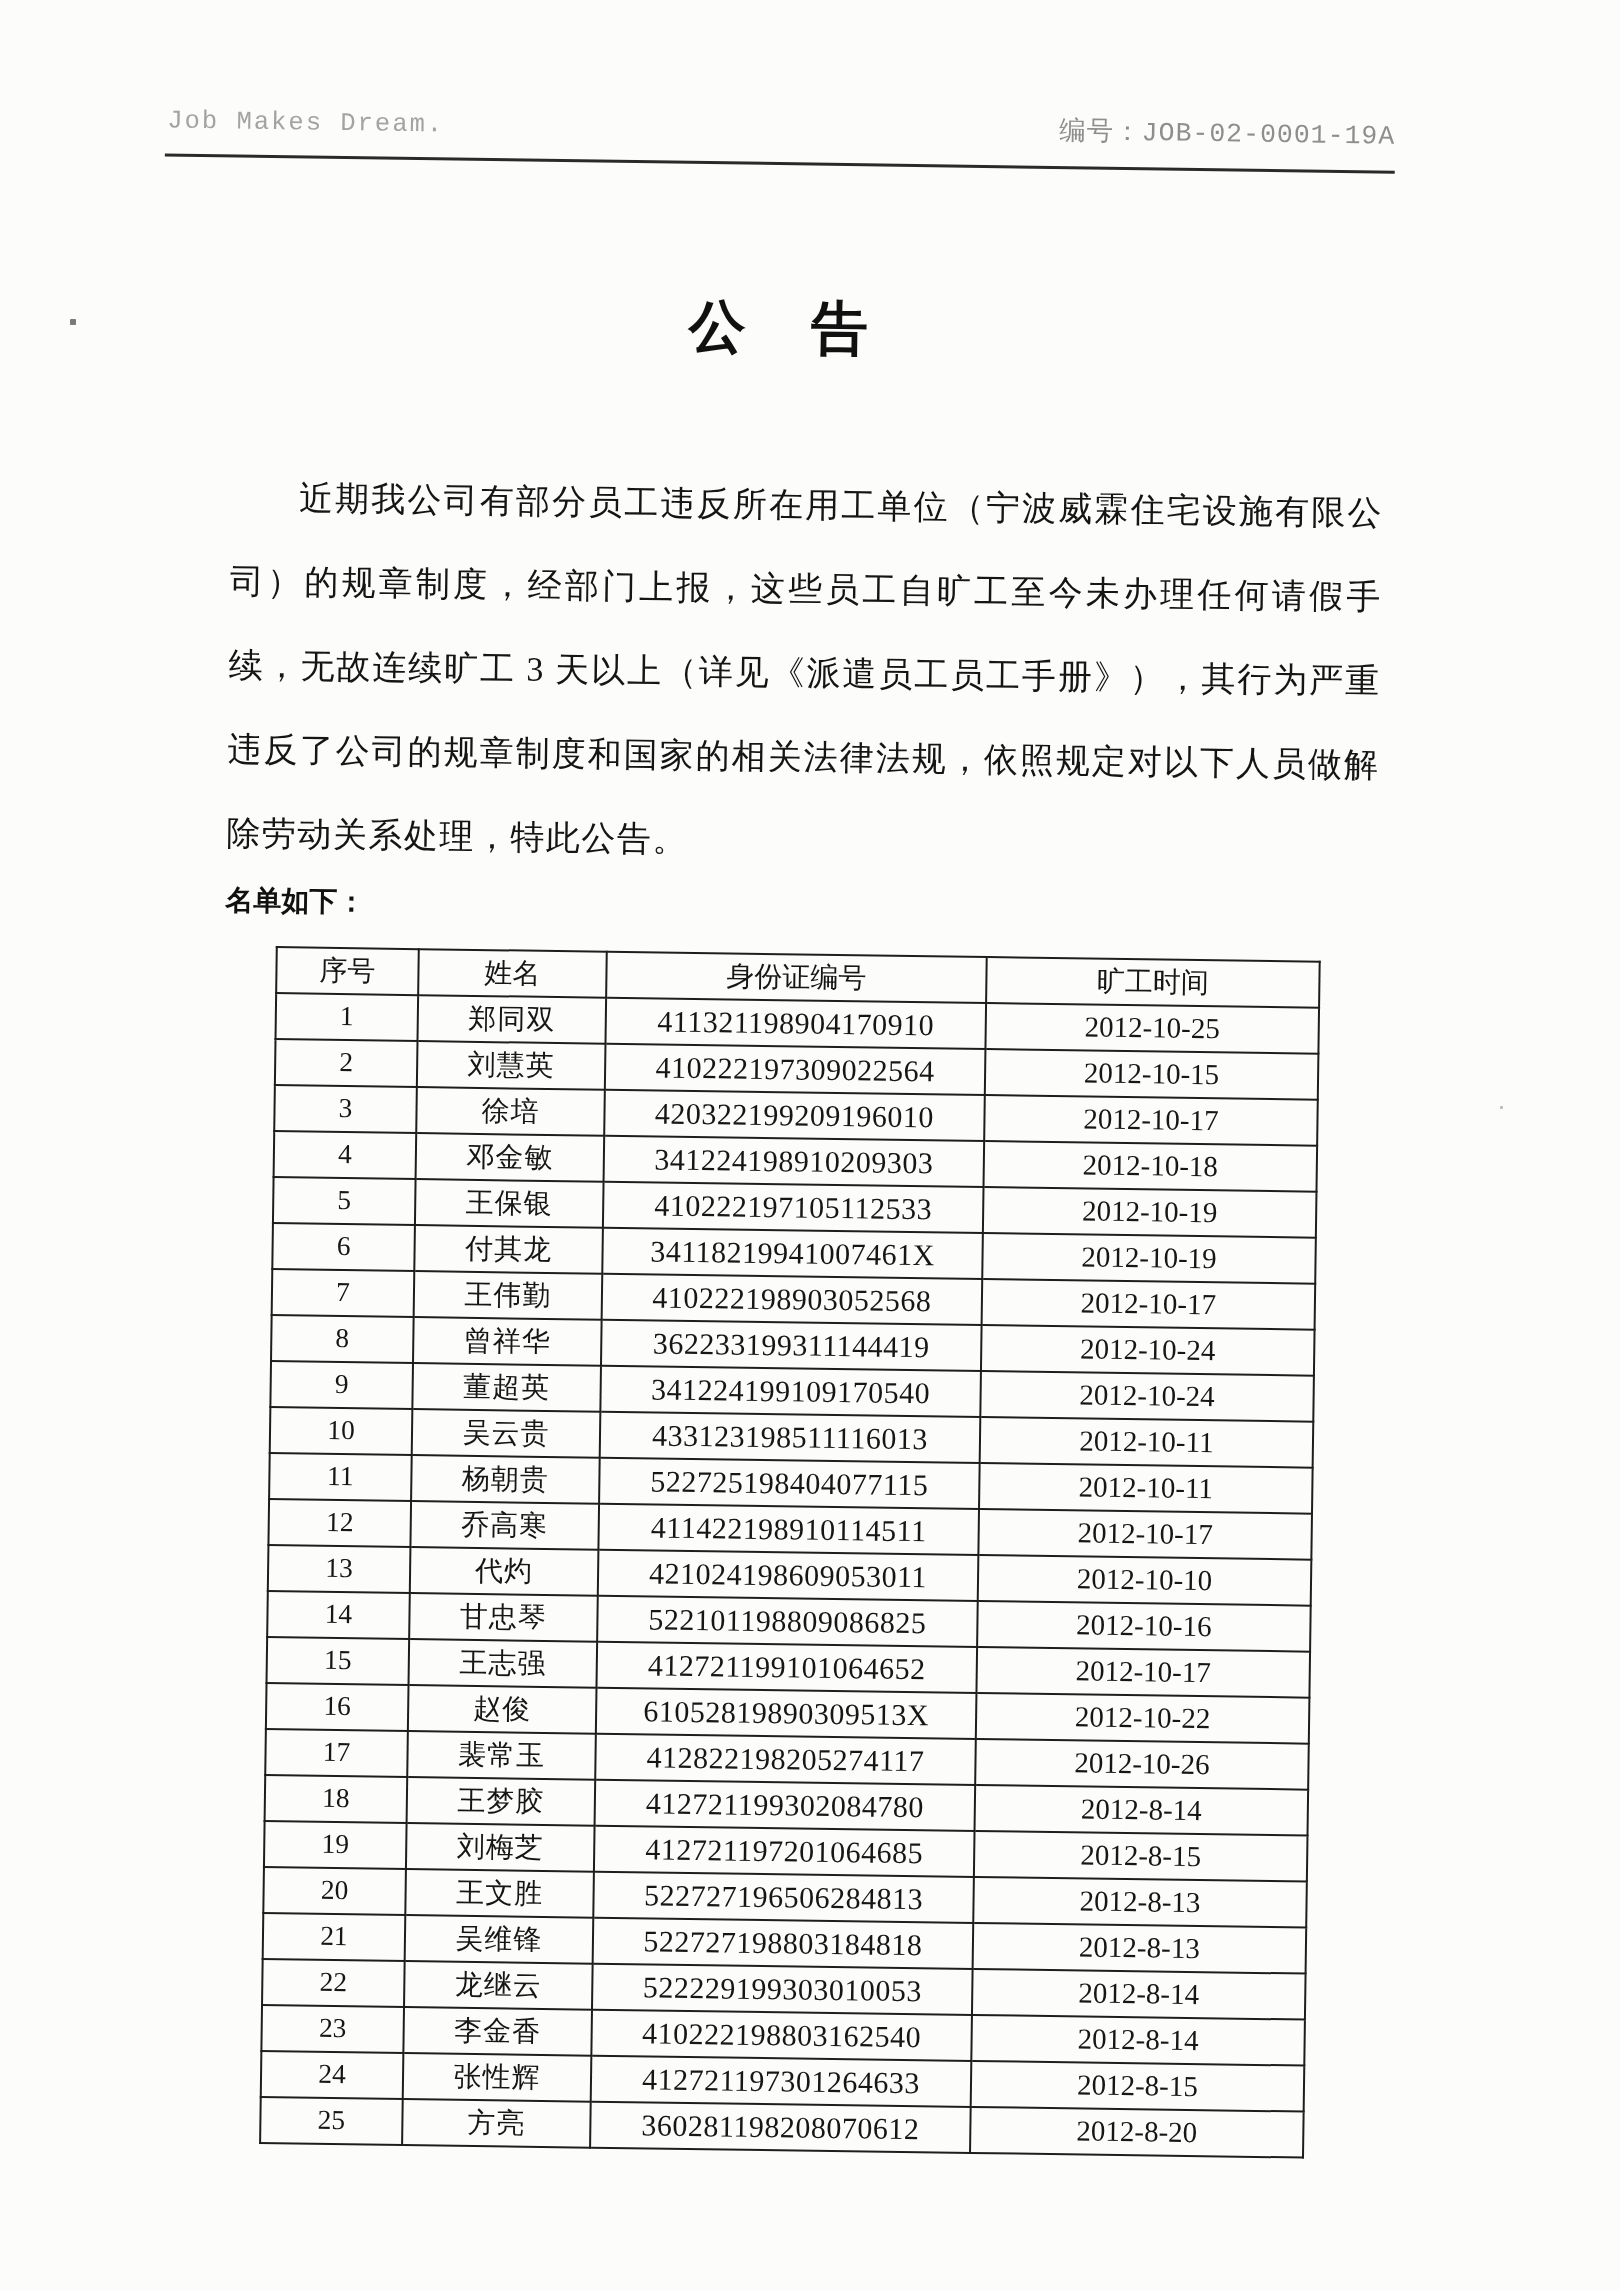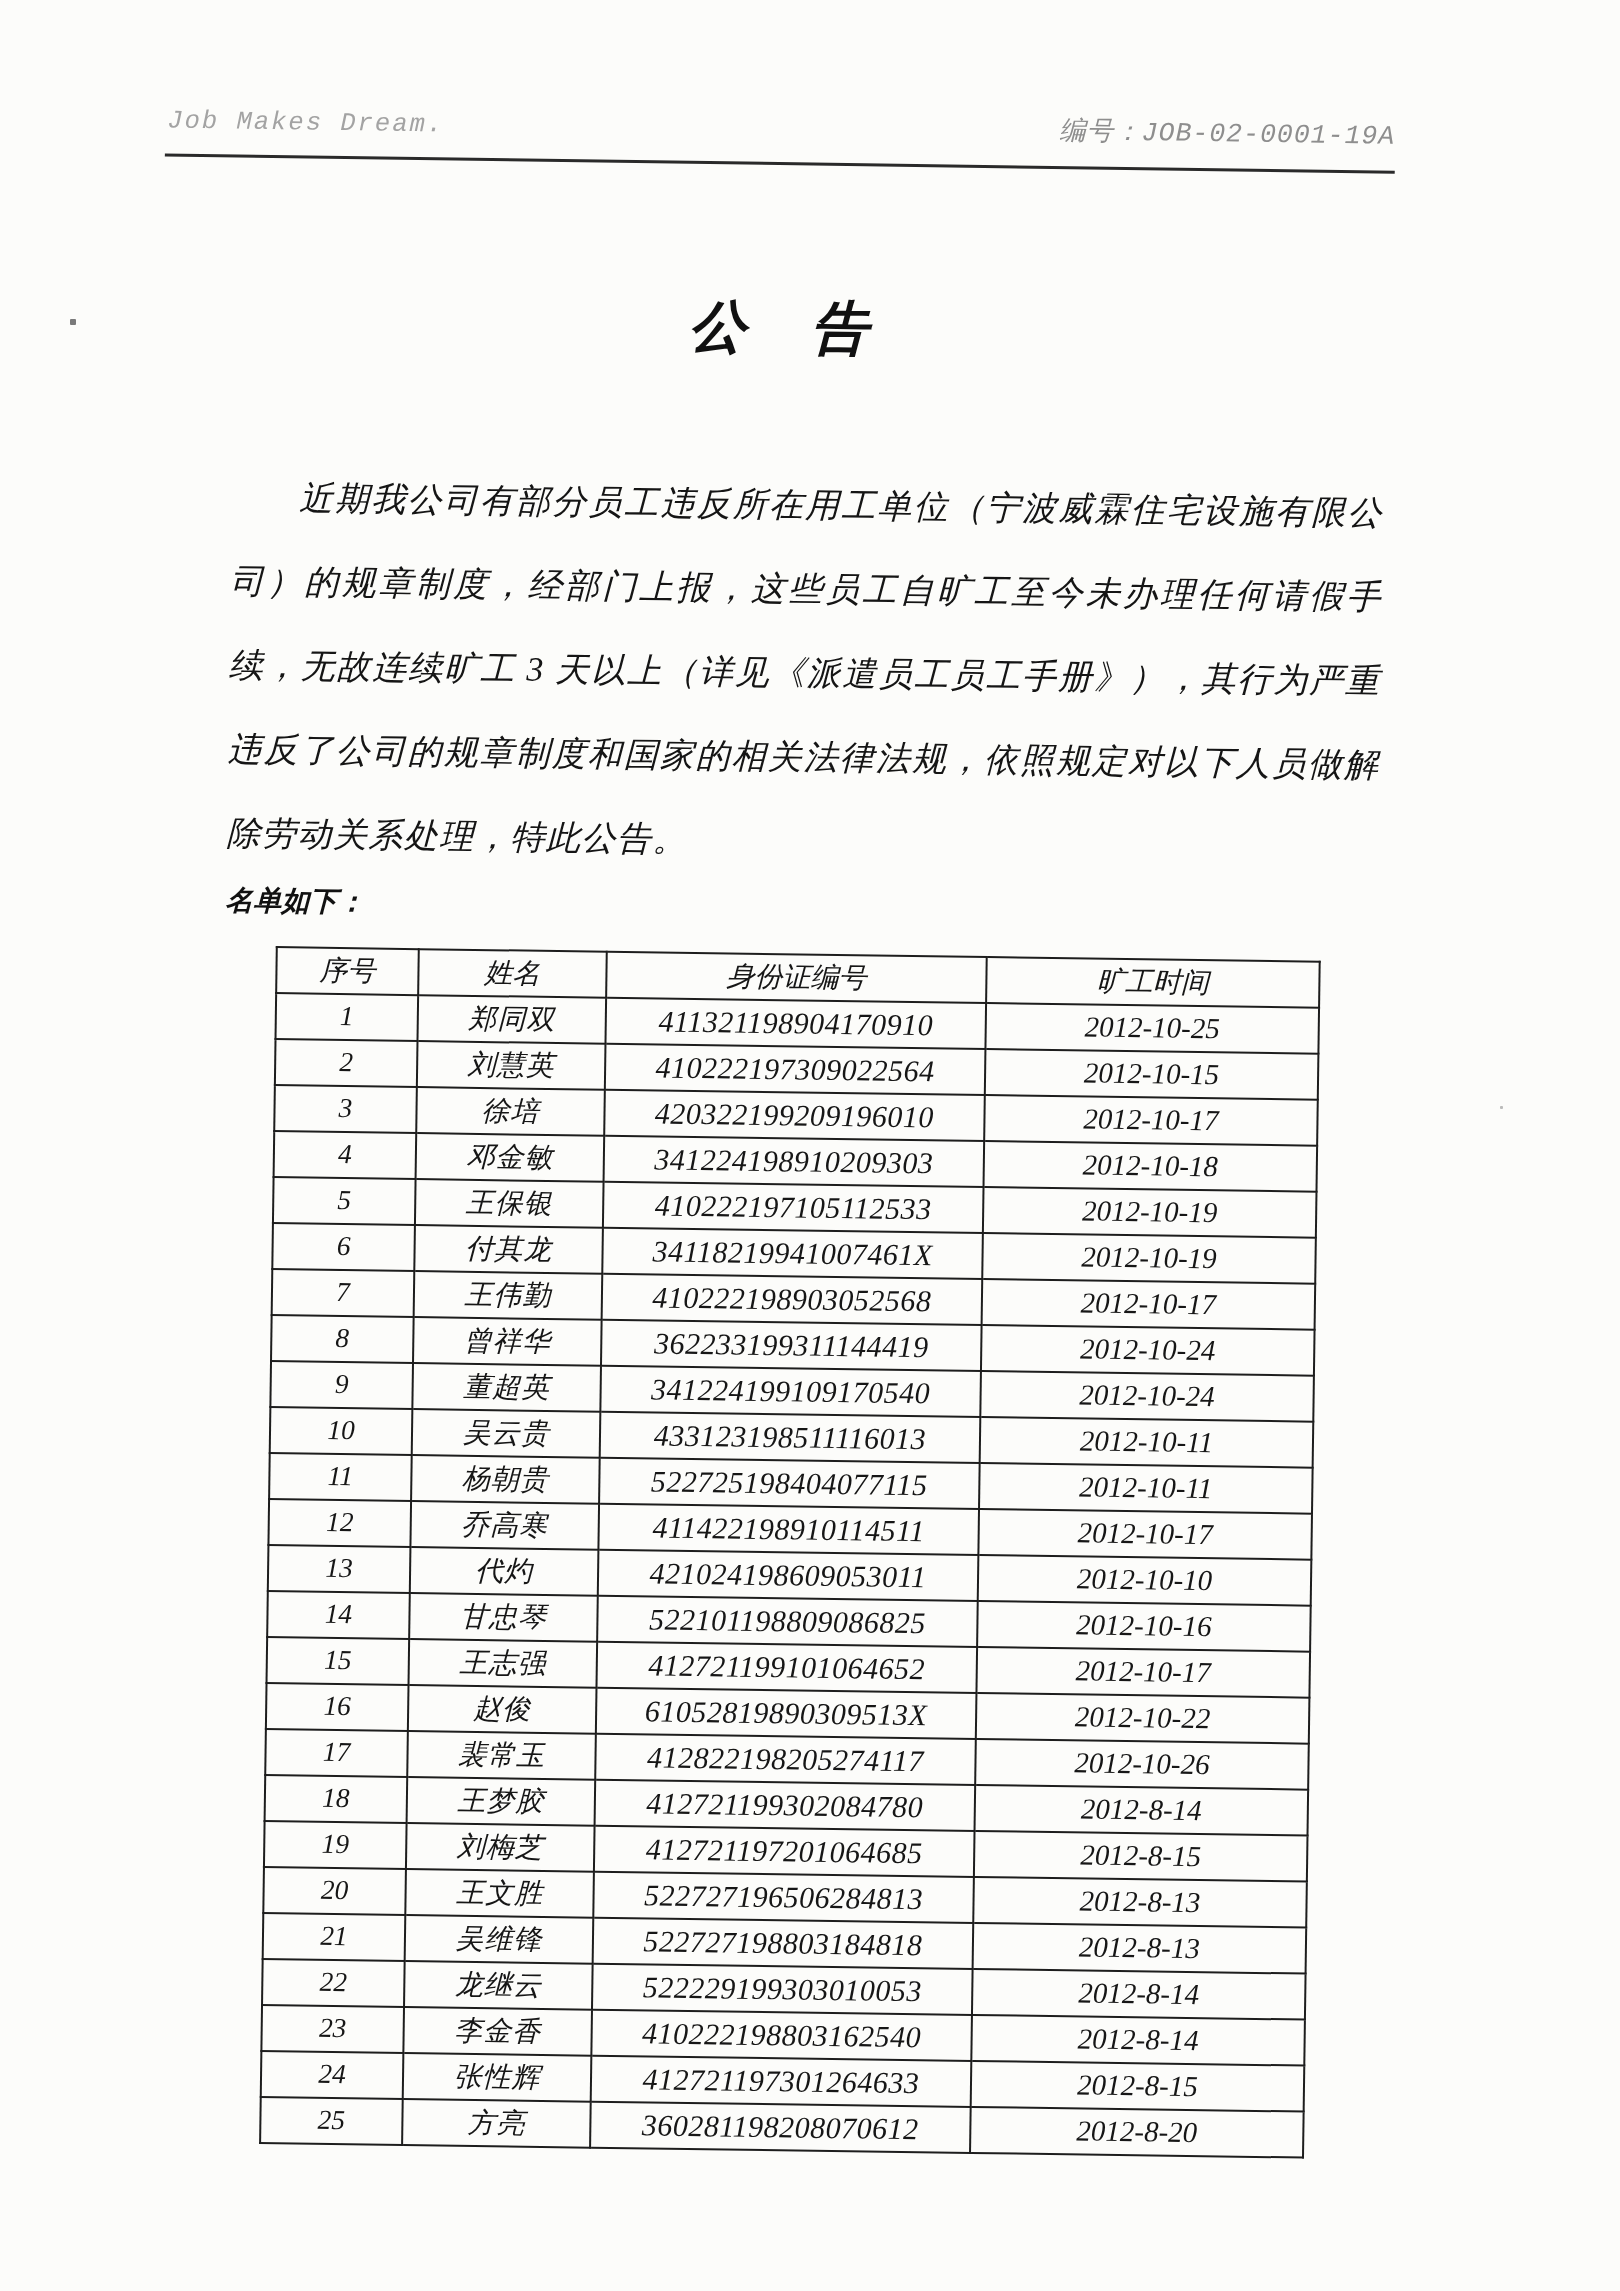--- a/index.html
+++ b/index.html
@@ -8,21 +8,20 @@
     background: #ffffff;
   }
   .page {
     position: relative;
     width: 1620px;
     height: 2292px;
     background: #fcfcfa;
     overflow: hidden;
     font-family: "Liberation Serif", "DejaVu Serif", serif;
     color: #161616;
-    font-style: italic;
   }
   .content {
     position: absolute;
     left: 0;
     top: 0;
     width: 1620px;
     transform: rotate(0.8deg);
     transform-origin: 59px 0;
   }
   .header-row {

